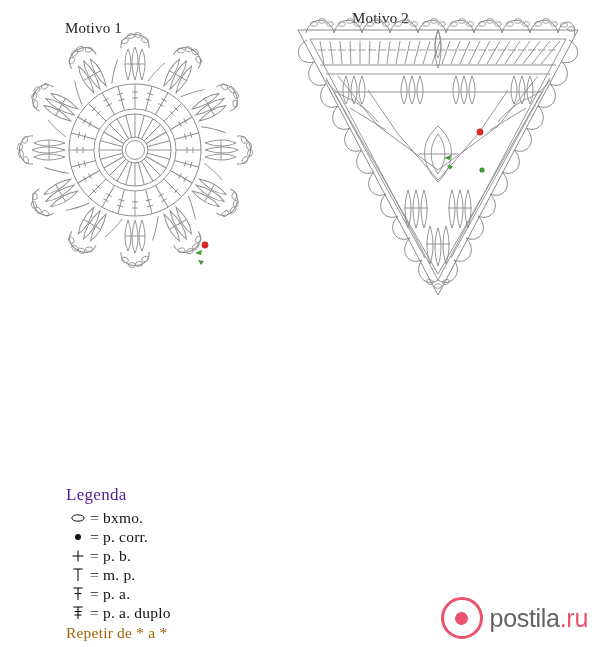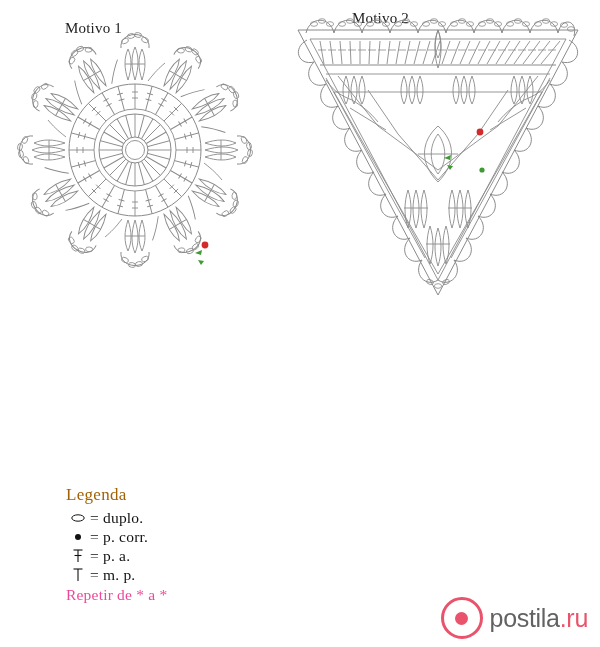--- a/index.html
+++ b/index.html
@@ -48,21 +48,21 @@
   
   .legend {
     position: absolute;
     left: 66px;
     top: 485px;
     width: 320px;
   }
   .legend-title {
     font-family: "Liberation Serif", serif;
     font-size: 17px;
-    color: #a16207;
+    color: #4c1d95;
     margin-bottom: 3px;
     letter-spacing: 0.3px;
   }
   .legend-row {
     display: flex;
     align-items: center;
     height: 19px;
   }
   .legend-sym {
     width: 24px;
@@ -74,21 +74,21 @@
   }
   .legend-text {
     font-family: "Liberation Serif", serif;
     font-size: 15.5px;
     color: #111;
     letter-spacing: 0.2px;
   }
   .legend-footer {
     font-family: "Liberation Serif", serif;
     font-size: 15.5px;
-    color: #ec4899;
+    color: #a16207;
     margin-top: 2px;
     letter-spacing: 0.2px;
   }
 
   
   .watermark {
     position: absolute;
     right: 12px;
     bottom: 8px;
     display: flex;
@@ -531,54 +531,74 @@
 
   <div class="legend">
     <div class="legend-title">Legenda</div>
 
     <div class="legend-row">
       <span class="legend-sym">
         <svg width="16" height="10" viewBox="0 0 16 10">
             <ellipse cx="8" cy="5" rx="6.2" ry="3.2" fill="none" stroke="#111" stroke-width="1"></ellipse>
           </svg>
       </span>
-      <span class="legend-text">= duplo.</span>
+      <span class="legend-text">= bxmo.</span>
     </div>
 
     <div class="legend-row">
       <span class="legend-sym">
         <svg width="16" height="10" viewBox="0 0 16 10">
             <circle cx="8" cy="5" r="3" fill="#111"></circle>
           </svg>
       </span>
       <span class="legend-text">= p. corr.</span>
     </div>
 
+    <div class="legend-row">
+      <span class="legend-sym">
+        <svg width="16" height="14" viewBox="0 0 16 14">
+            <line x1="8" y1="1.5" x2="8" y2="12.5" stroke="#111" stroke-width="1.1"></line>
+            <line x1="2.5" y1="7" x2="13.5" y2="7" stroke="#111" stroke-width="1.1"></line>
+          </svg>
+      </span>
+      <span class="legend-text">= p. b.</span>
+    </div>
+
+    <div class="legend-row">
+      <span class="legend-sym">
+        <svg width="16" height="16" viewBox="0 0 16 16">
+            <line x1="8" y1="2" x2="8" y2="14" stroke="#111" stroke-width="1.1"></line>
+            <line x1="3.5" y1="2" x2="12.5" y2="2" stroke="#111" stroke-width="1.1"></line>
+          </svg>
+      </span>
+      <span class="legend-text">= m. p.</span>
+    </div>
 
     <div class="legend-row">
       <span class="legend-sym">
         <svg width="16" height="16" viewBox="0 0 16 16">
             <line x1="8" y1="2" x2="8" y2="14" stroke="#111" stroke-width="1.1"></line>
             <line x1="3.5" y1="2" x2="12.5" y2="2" stroke="#111" stroke-width="1.1"></line>
             <line x1="4.5" y1="7.5" x2="11.5" y2="7.5" stroke="#111" stroke-width="1.1"></line>
           </svg>
       </span>
       <span class="legend-text">= p. a.</span>
     </div>
 
     <div class="legend-row">
       <span class="legend-sym">
         <svg width="16" height="16" viewBox="0 0 16 16">
             <line x1="8" y1="2" x2="8" y2="14" stroke="#111" stroke-width="1.1"></line>
             <line x1="3.5" y1="2" x2="12.5" y2="2" stroke="#111" stroke-width="1.1"></line>
+            <line x1="4.5" y1="6.5" x2="11.5" y2="6.5" stroke="#111" stroke-width="1.1"></line>
+            <line x1="4.5" y1="10" x2="11.5" y2="10" stroke="#111" stroke-width="1.1"></line>
           </svg>
       </span>
-      <span class="legend-text">= m. p.</span>
+      <span class="legend-text">= p. a. duplo</span>
     </div>
-
 
     <div class="legend-footer">Repetir de * a *</div>
   </div>
 
   <div class="watermark">
     <div class="wm-logo"></div>
     <div class="wm-text">
       <span>postila</span><span class="accent">.ru</span>
     </div>
   </div>

